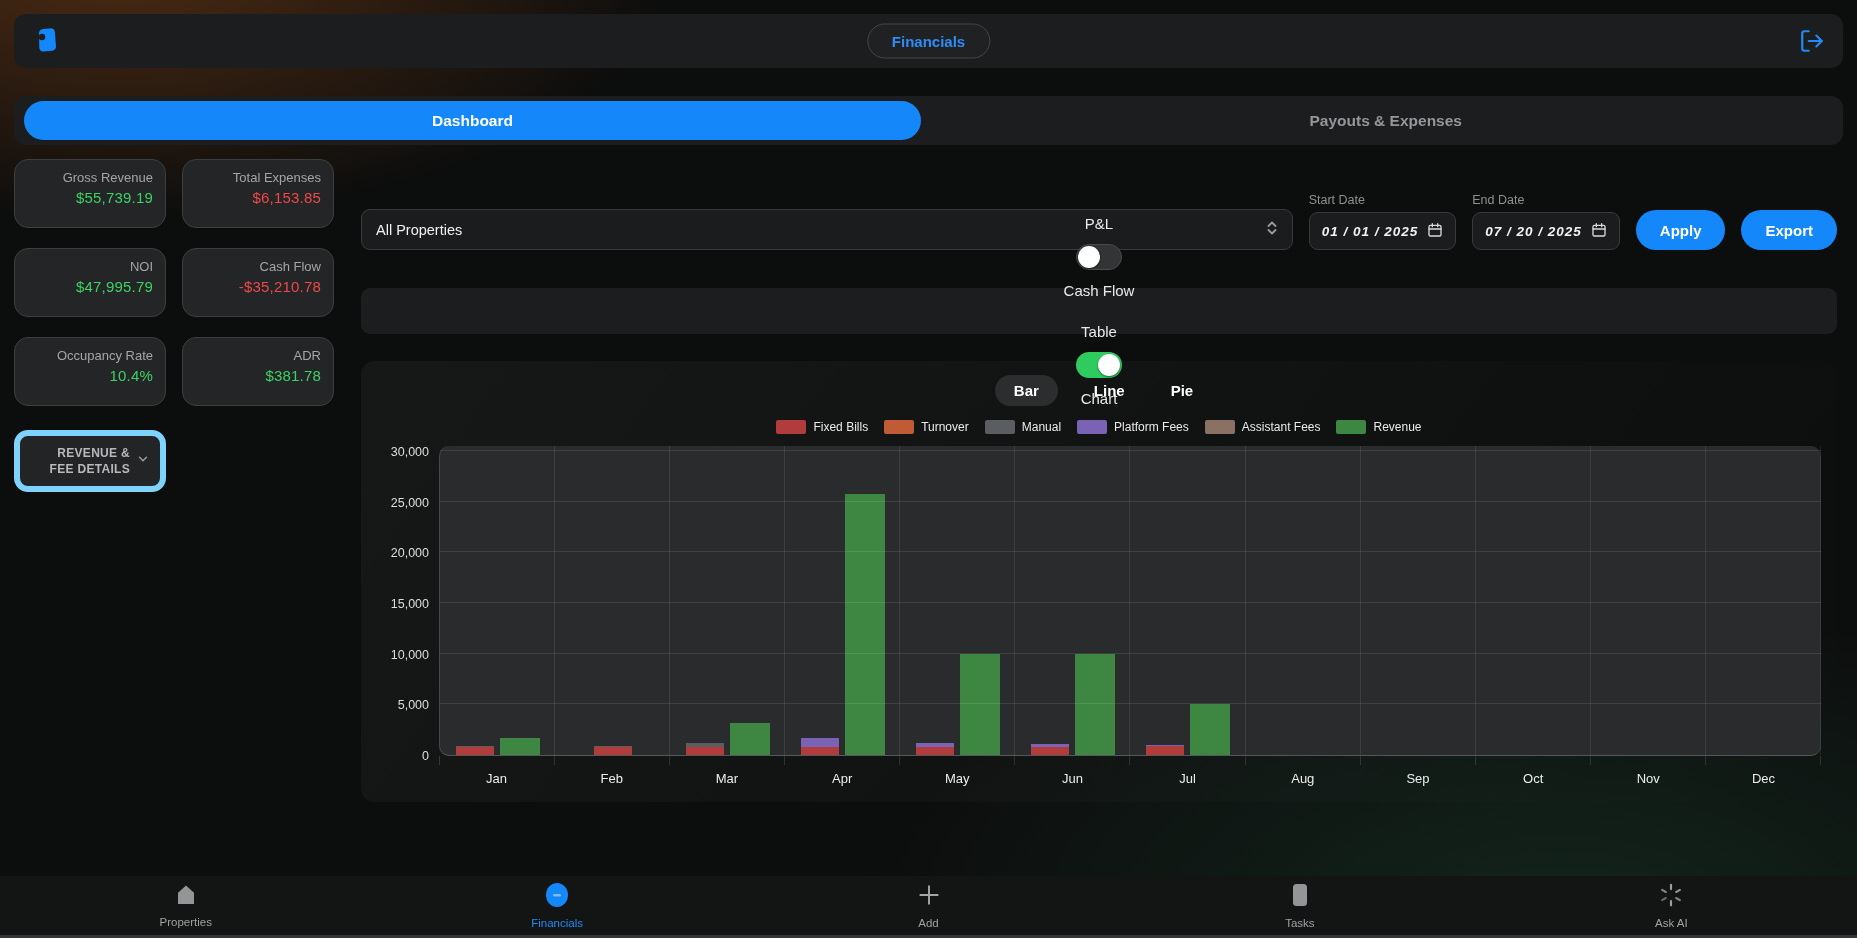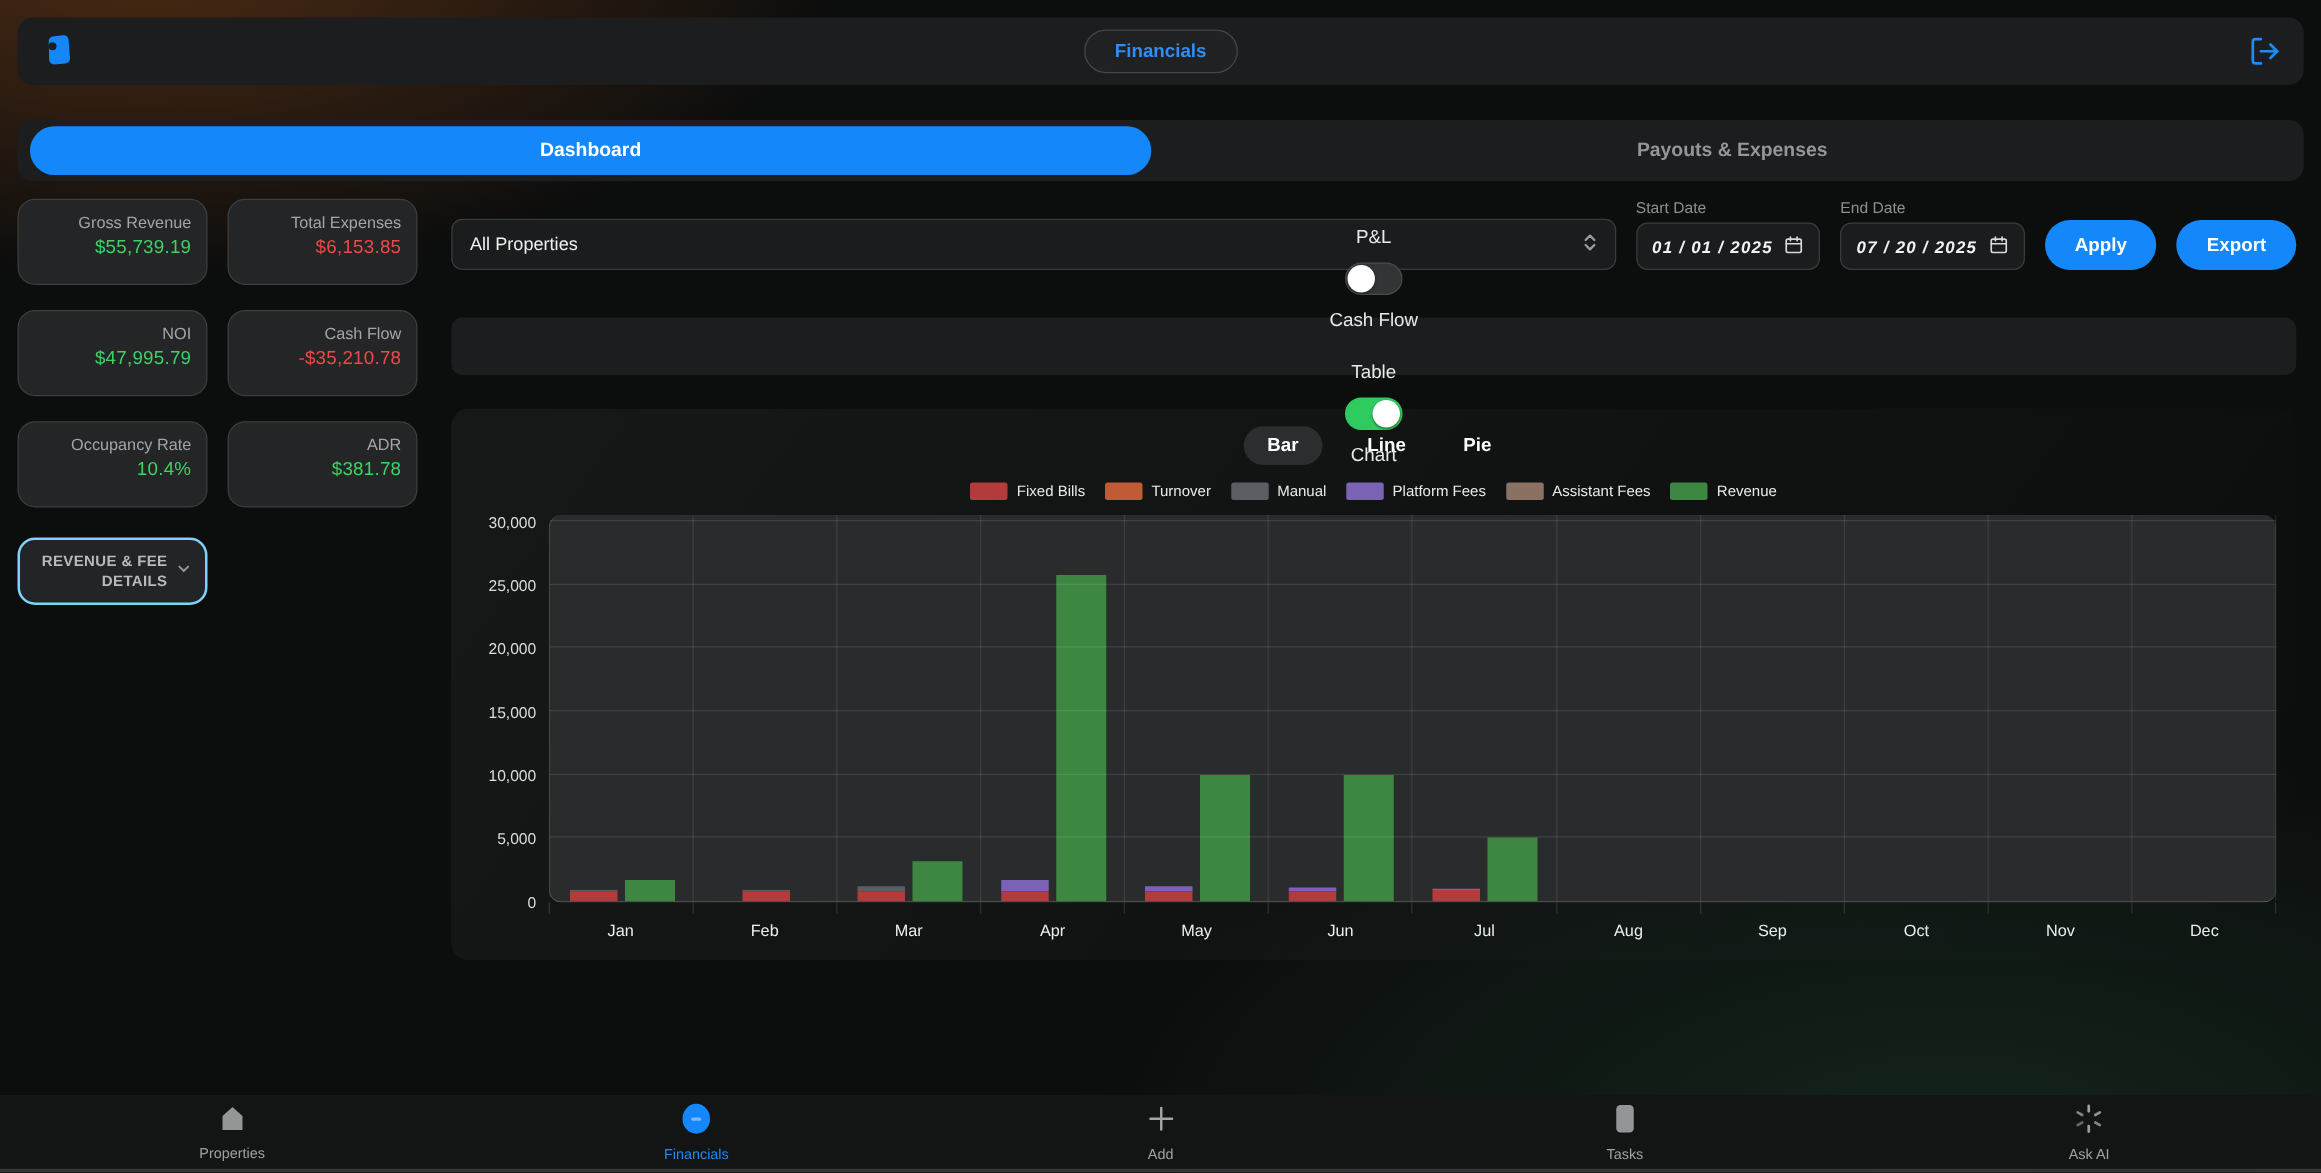--- a/index.html
+++ b/index.html
@@ -49,35 +49,35 @@
   .stat-card {
     height: 69px; background: #242526; border: 1px solid #3d3e40; border-radius: 14px;
     padding: 10px 12px;
   }
   .stat-label { color: #a3a5a8; font-size: 13px; margin-bottom: 4px; white-space: nowrap; }
   .stat-value { font-size: 15px; font-weight: normal; letter-spacing: 0.2px; }
   .stat-value.green { color: #3ed164; }
   .stat-value.red { color: #ef4848; }
   .details-expander {
     margin-top: 24px; width: 152px; min-height: 53px; background: #232425;
-    border: 2px solid #7dd3fc; border-radius: 14px; padding: 9px 10px 9px 12px;
+    border: 6px solid #7dd3fc; border-radius: 14px; padding: 9px 10px 9px 12px;
     display: flex; align-items: center; gap: 6px; cursor: pointer;
   }
   .details-expander .lbl { color: #b7b9bc; font-size: 12px; font-weight: bold; letter-spacing: 0.3px; line-height: 1.35; }
 
   .main-col { flex: 1; min-width: 0; }
 
   
   .filter-row { display: flex; align-items: flex-end; gap: 16px; }
   .prop-select {
     flex: 1; height: 41px; background: #1b1c1d; border: 1px solid #393a3c; border-radius: 9px;
     display: flex; align-items: center; padding: 0 14px; font-size: 14.5px; color: #f0f0f0; cursor: pointer;
   }
   .prop-select .spacer { flex: 1; }
-  .date-group { display: flex; flex-direction: column; }
+  .date-group { display: flex; flex-direction: column; margin-top: 34px; }
   .date-label { color: #8d8f92; font-size: 12.5px; margin-bottom: 5px; }
   .date-input {
     height: 38px; background: #1b1c1d; border: 1px solid #393a3c; border-radius: 9px;
     display: flex; align-items: center; gap: 9px; padding: 0 12px; cursor: pointer;
     font-size: 13.5px; font-weight: bold; letter-spacing: 1px; color: #f2f2f2; white-space: nowrap; font-style: italic;
   }
   .btn-pill {
     height: 40px; border: none; border-radius: 999px; background: #1488fa; color: #fff;
     font-family: inherit; font-weight: bold; font-size: 15px; padding: 0 24px; cursor: pointer;
   }

